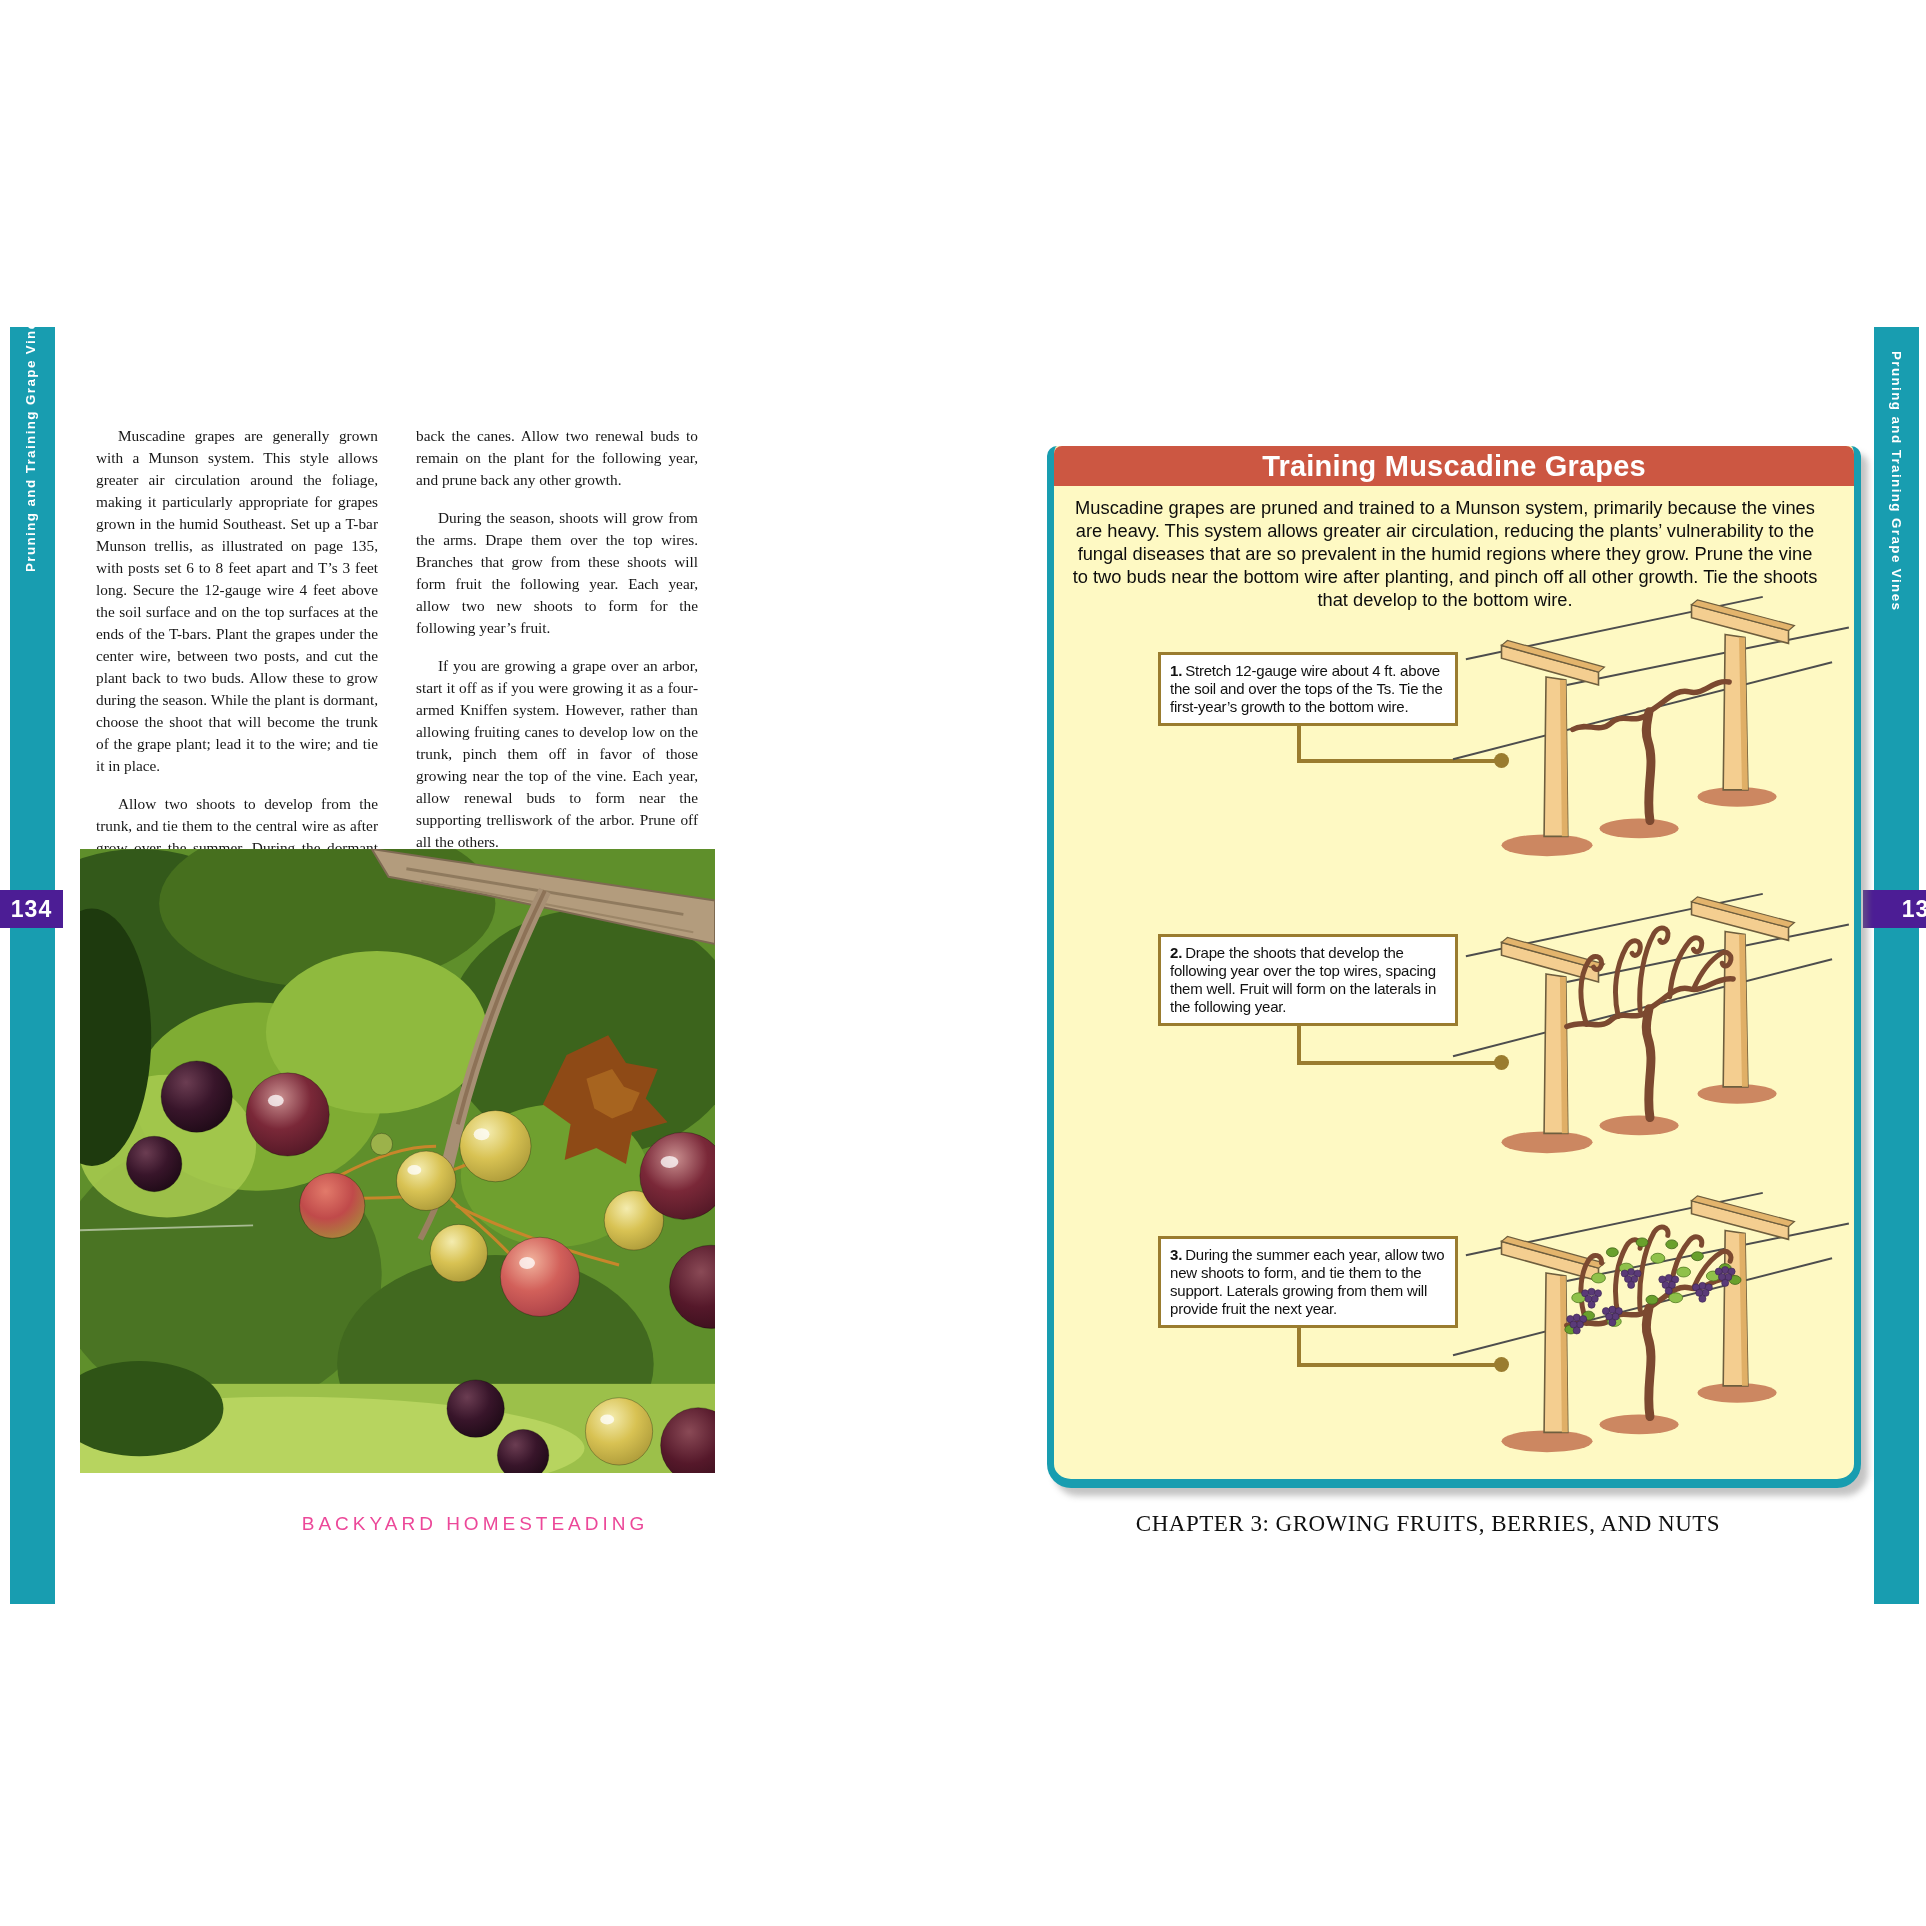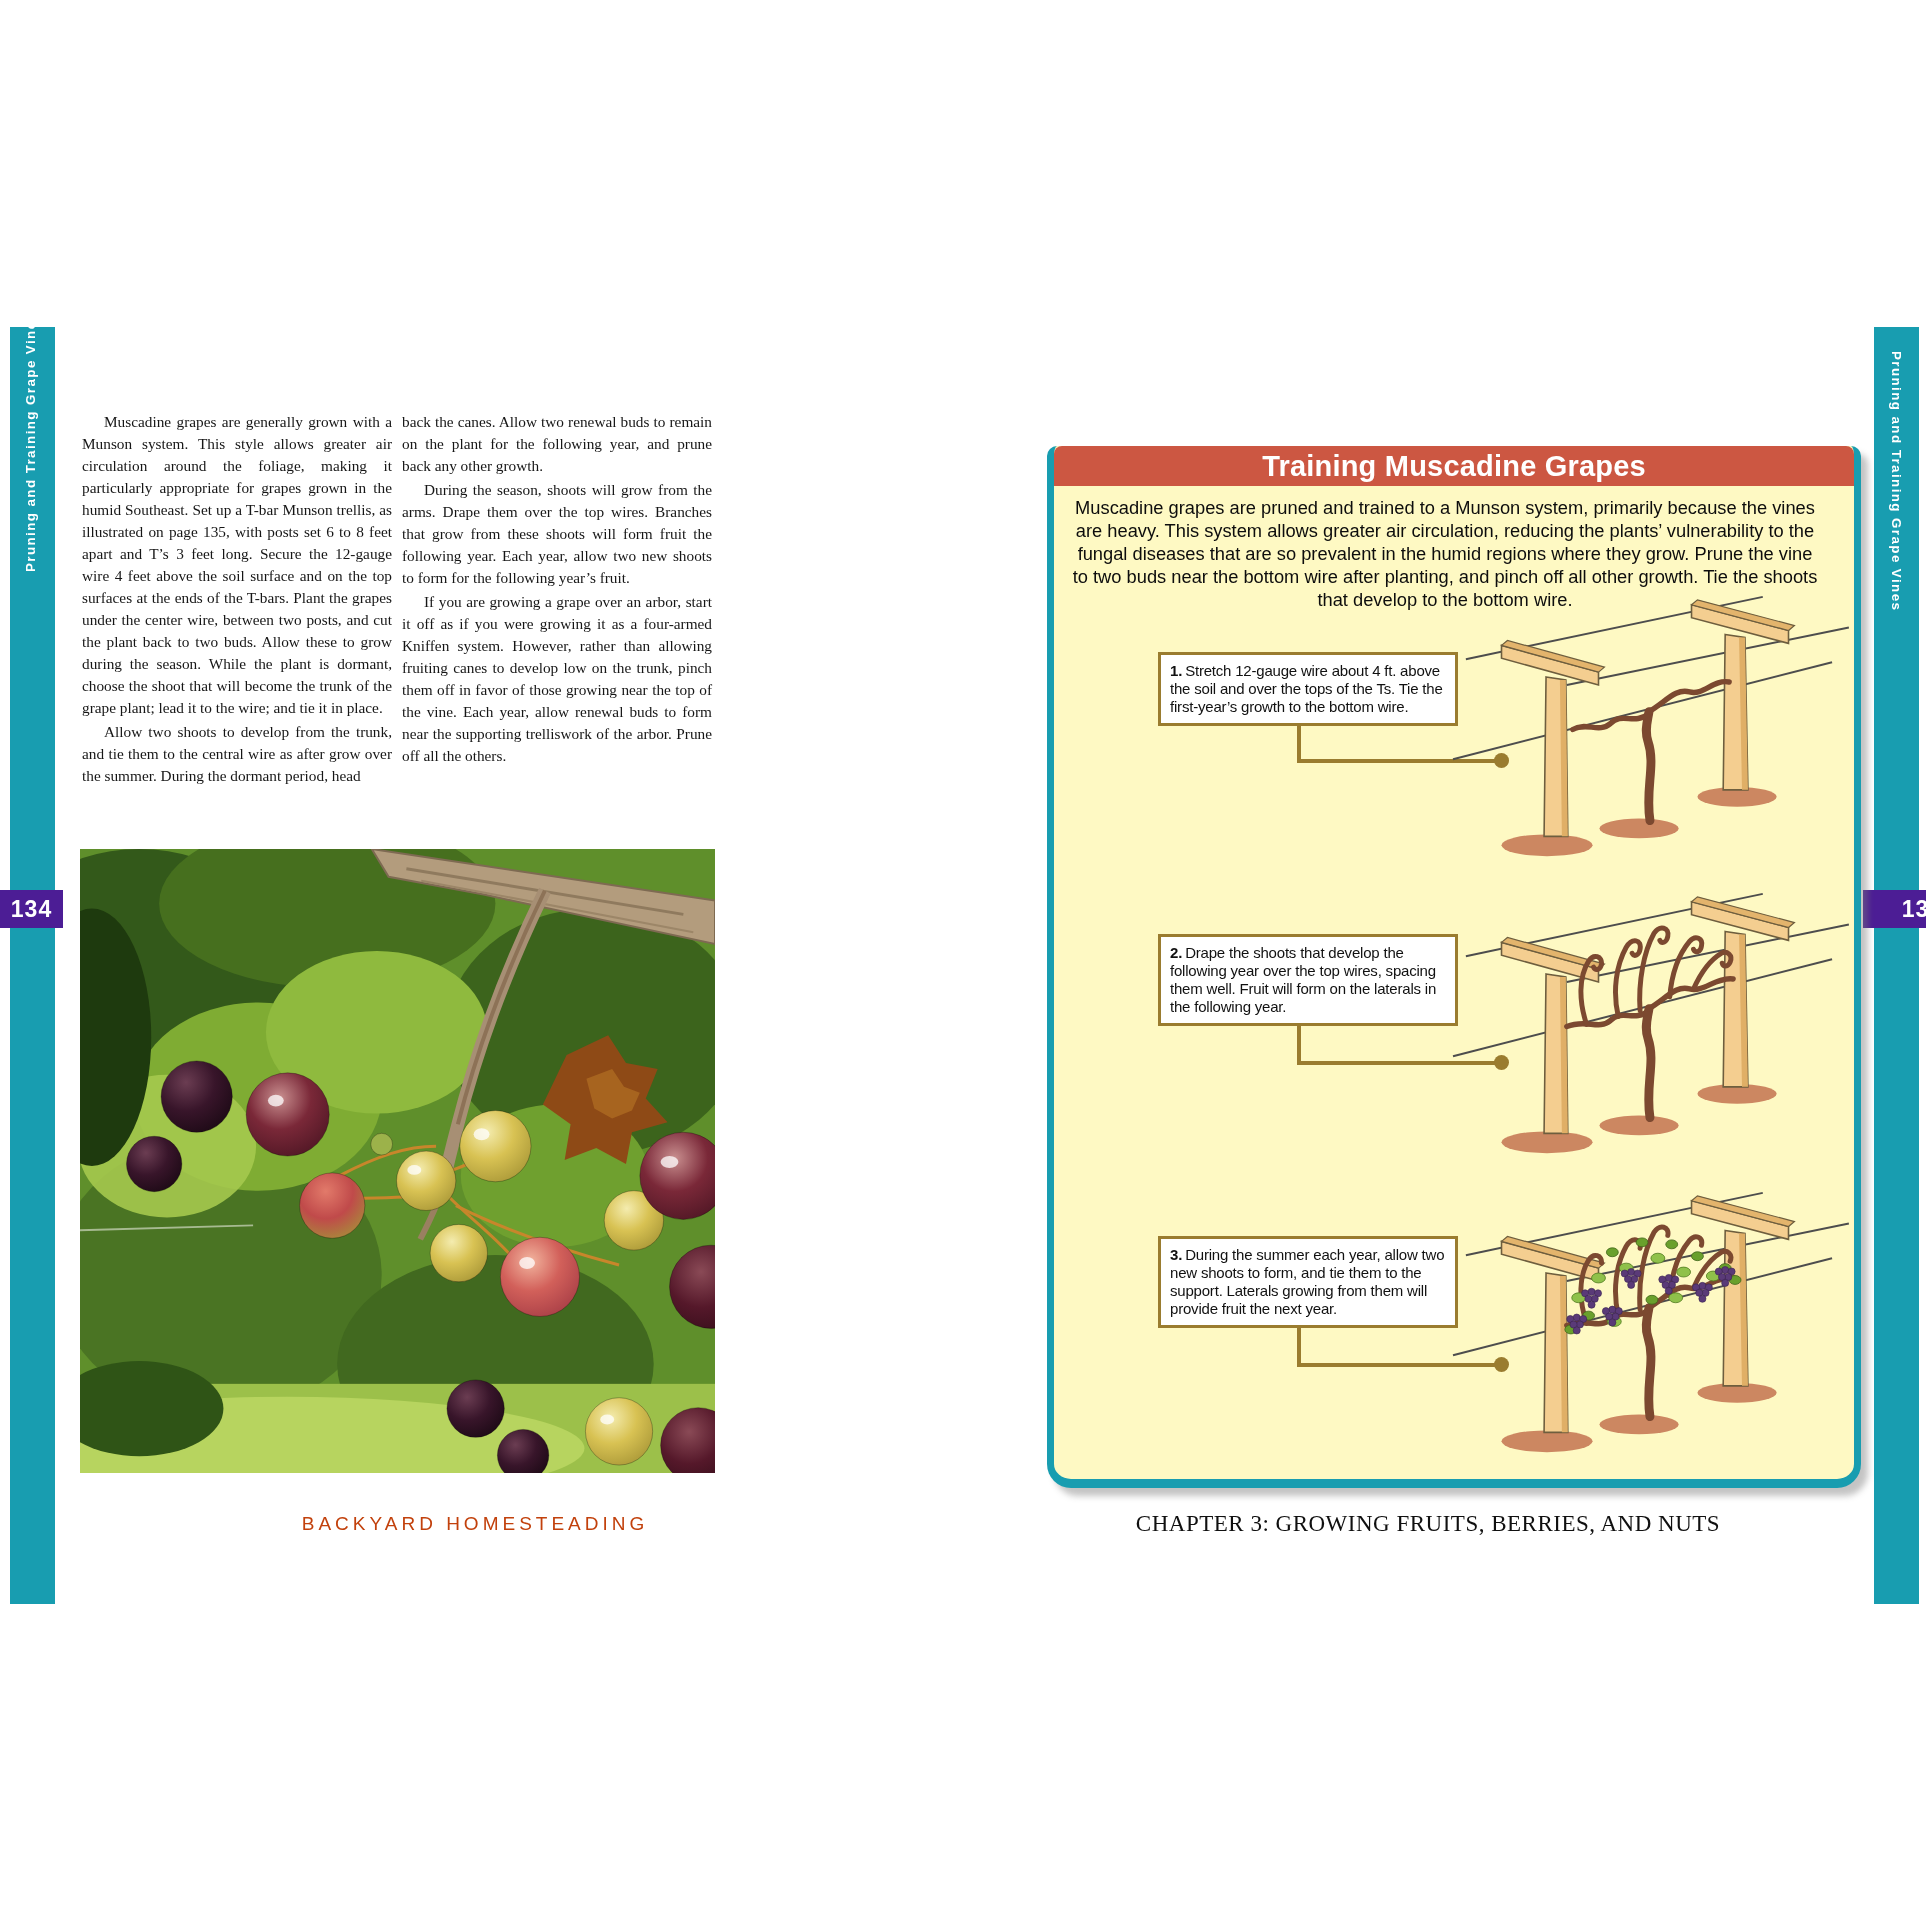--- a/index.html
+++ b/index.html
@@ -10,28 +10,28 @@
   .side-bar{position:absolute;top:327px;width:45px;height:1277px;background:#189DB0;}
   .vlabel{position:absolute;white-space:nowrap;color:#ffffff;font-weight:700;font-size:13.4px;
           letter-spacing:1.4px;transform-origin:0 0;font-family:"Liberation Sans",sans-serif;}
   .page-badge{position:absolute;top:890px;width:63px;height:38px;background:#4c1d95;color:#fff;
           font-weight:700;font-size:23px;letter-spacing:1px;display:flex;align-items:center;justify-content:center;}
 
   
   .col{position:absolute;top:409px;width:314px;height:441px;overflow:hidden;
        font-family:"Liberation Serif",serif;font-size:15.3px;line-height:22px;
        text-align:justify;color:#161616;}
-  .col p{margin:2px;font-family:Liberation Serif, serif;}
+  .col p{margin:16px;font-family:Liberation Serif, serif;}
   .col p.ind{text-indent:22px;}
 
   .photo-wrap{position:absolute;left:80px;top:849px;width:635px;height:624px;}
   .photo-wrap svg{display:block;width:100%;height:100%;}
 
   .footer-left{position:absolute;left:79px;top:1513px;width:792px;text-align:center;
-       font-size:19px;letter-spacing:4px;color:#c2410c;font-family:"Liberation Sans",sans-serif;}
+       font-size:19px;letter-spacing:4px;color:#ec4899;font-family:"Liberation Sans",sans-serif;}
 
   
   .tip-box{position:absolute;left:1047px;top:446px;width:814px;height:1042px;background:#fef9c3;
        border-left:7px solid #189DB0;border-right:7px solid #189DB0;border-bottom:9px solid #189DB0;
        border-radius:10px 10px 24px 24px;box-shadow:7px 8px 6px rgba(125,125,125,.45);box-sizing:border-box;}
   .tip-header{height:40px;background:#CC5742;border-radius:8px 8px 0 0;display:flex;align-items:center;
        justify-content:center;color:#ffffff;font-weight:700;font-size:29px;letter-spacing:0.2px;}
   .tip-intro{padding:10px 32px 4px 14px;font-size:18.3px;line-height:23px;color:#0d0d0d;text-align:center;}
 
   .step{position:absolute;left:104px;width:300px;box-sizing:border-box;border:3px solid #9A7C2F;

